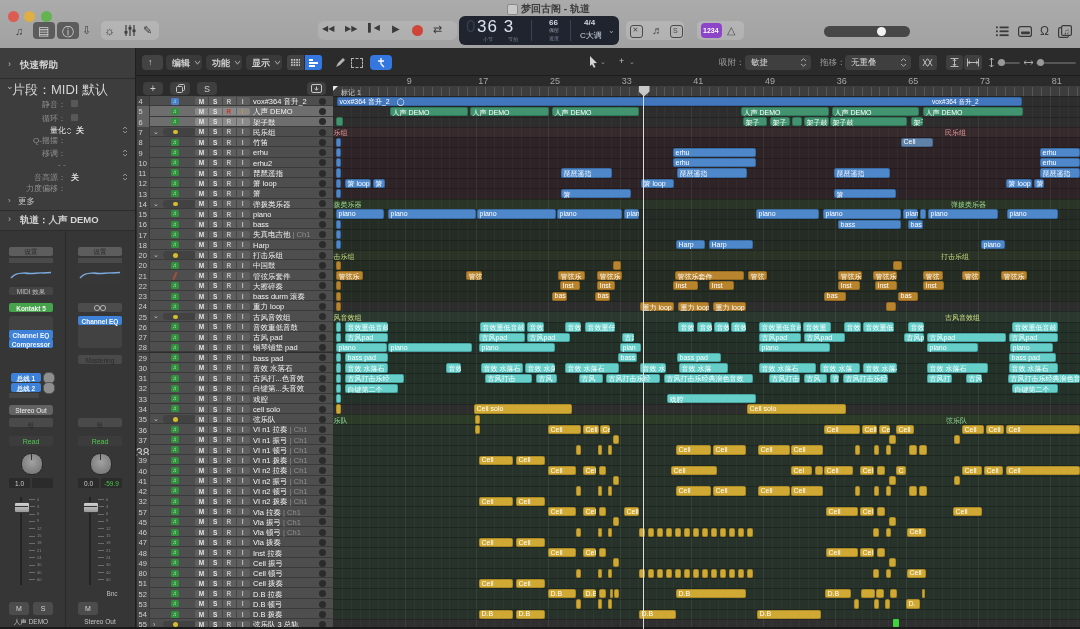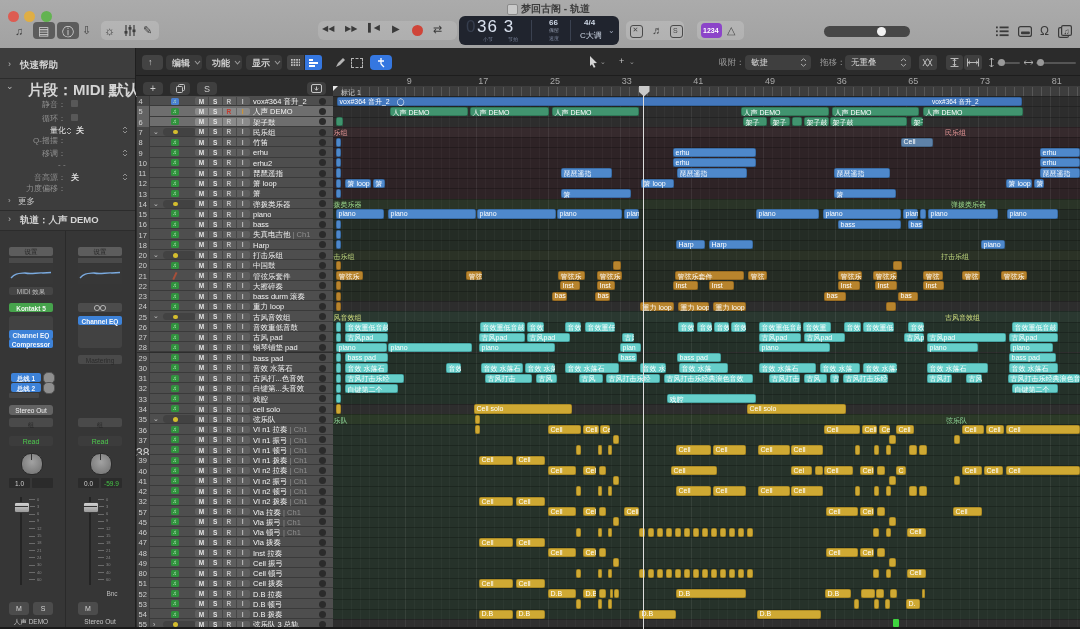--- a/index.html
+++ b/index.html
@@ -83,21 +83,21 @@
 <svg class="ab" style="left:1058px;top:25px;" width="16" height="13">
     <rect x="0.6" y="2.6" width="9.8" height="9.8" rx="1.5" stroke="#3a3a3a" stroke-width="1.2" fill="none"></rect>
     <rect x="3.6" y="0.6" width="9.8" height="9.8" rx="1.5" stroke="#3a3a3a" stroke-width="1.2" fill="#a6a6a6"></rect>
     <text x="5.5" y="9" font-size="8" fill="#3a3a3a" font-family="Liberation Sans">♫</text>
   </svg>
 <div class="ab" style="left:0;top:48px;width:135px;height:581px;background:#3d3d3d;border-right:1px solid #1f1f1f;"></div>
 <div class="txt" style="left:8px;top:59px;font-size:9px;color:#b9b9b9;">›</div>
 <div class="txt" style="left:20px;top:59px;font-size:9.5px;font-weight:bold;color:#d5d5d5;">快速帮助</div>
 <div class="ab" style="left:0;top:78px;width:135px;height:1px;background:#2c2c2c;"></div>
 <div class="txt" style="left:6px;top:81px;font-size:9px;color:#b9b9b9;">⌄</div>
-<div class="txt" style="left:28px;top:81px;font-size:15px;font-weight:bold;color:#d5d5d5;">片段：MIDI 默认</div>
+<div class="txt" style="left:12px;top:81px;font-size:13px;font-weight:normal;color:#d5d5d5;">片段：MIDI 默认</div>
 <div class="txt" style="left:0;top:99px;width:66px;text-align:right;font-size:8px;color:#8f8f8f;">静音：</div>
 <div class="ab" style="left:71px;top:100px;width:7px;height:7px;background:#585858;border-radius:1px;"></div>
 <div class="txt" style="left:0;top:113px;width:66px;text-align:right;font-size:8px;color:#8f8f8f;">循环：</div>
 <div class="ab" style="left:71px;top:114px;width:7px;height:7px;background:#585858;border-radius:1px;"></div>
 <div class="txt" style="left:0;top:125px;width:66px;text-align:right;font-size:8px;color:#e3e3e3;">量化</div>
 <svg class="ab" style="left:122px;top:125.5px;" width="6" height="8">
     <path d="M1 3 L3 1 L5 3 M1 5 L3 7 L5 5" stroke="#9a9a9a" stroke-width="0.9" fill="none"></path>
   </svg>
 <svg class="ab" style="left:66px;top:126.5px;" width="6" height="8">
     <path d="M1 3 L3 1 L5 3 M1 5 L3 7 L5 5" stroke="#c0c0c0" stroke-width="0.9" fill="none"></path>

